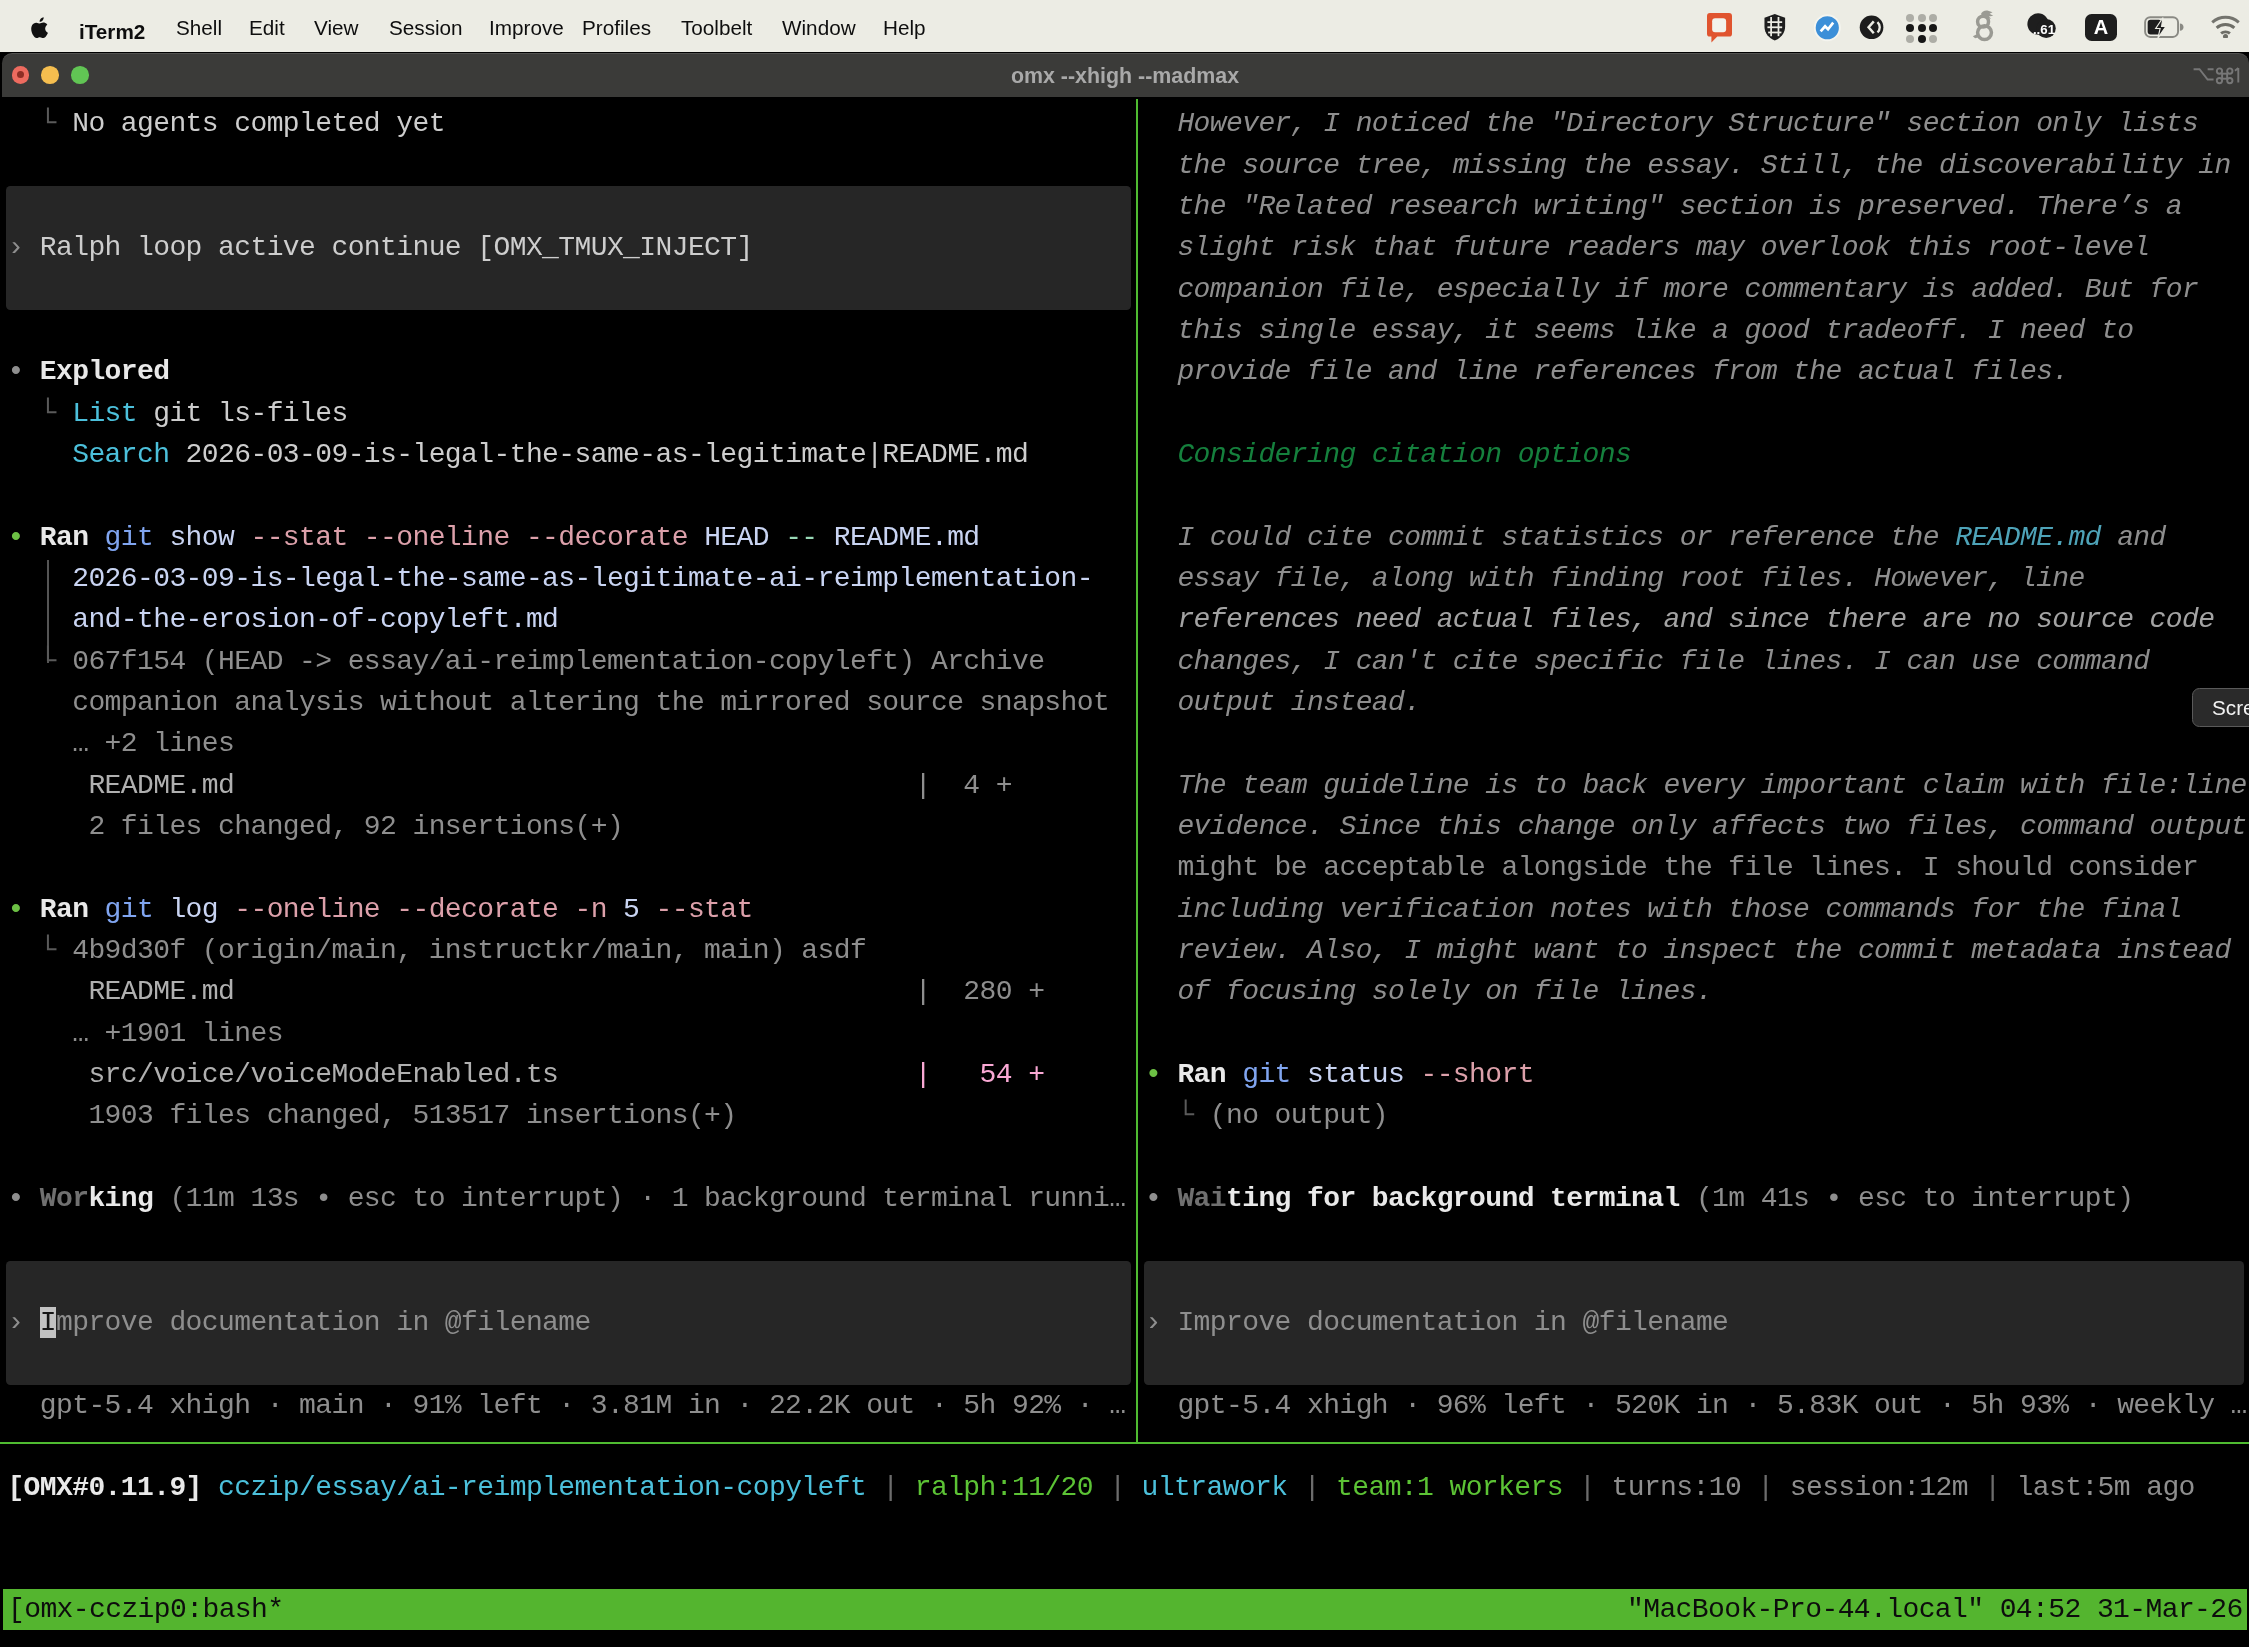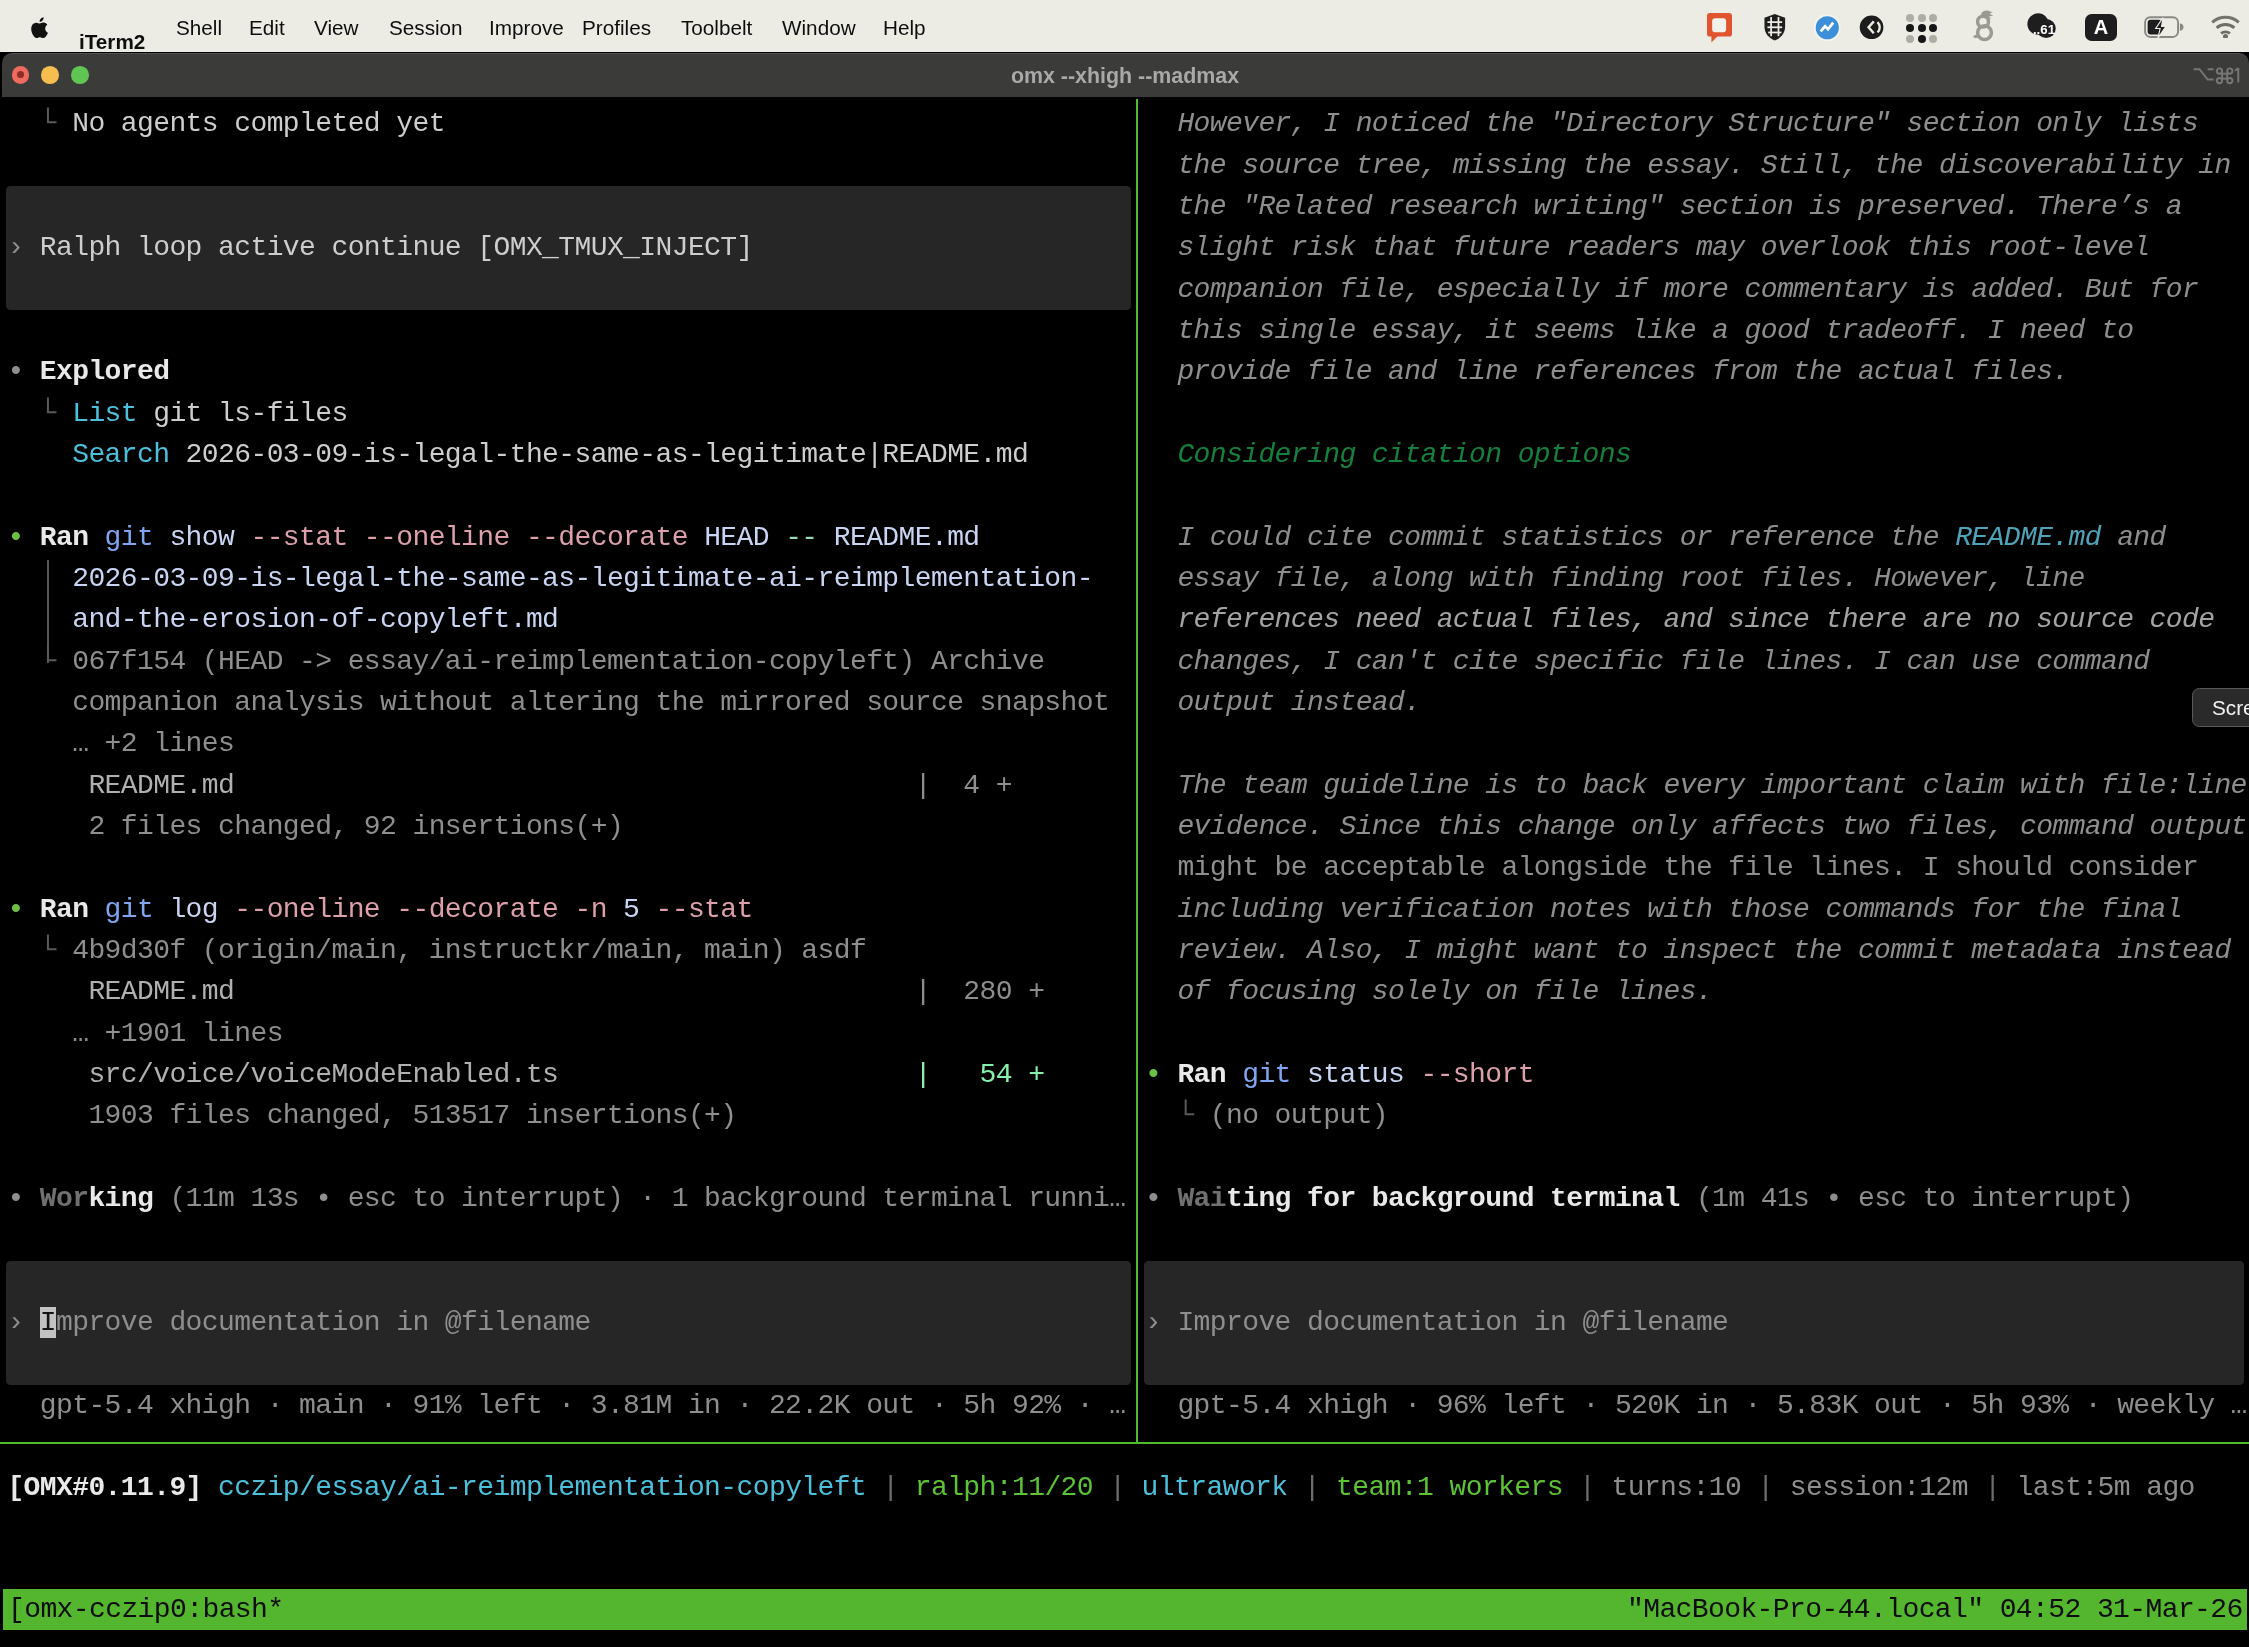--- a/index.html
+++ b/index.html
@@ -10,21 +10,21 @@
 .r { position:absolute; height:41px; line-height:41px; font-family:"Liberation Mono",monospace;
   font-size:28px; letter-spacing:-0.6px; white-space:pre; color:#8E8E8E; }
 .box { position:absolute; background:#262626; border-radius:4.4px; }
 </style></head>
 <body>
 <div id="menubar">
     <svg style="position:absolute;left:31px;top:15.5px" width="19" height="23.6" viewBox="0 0 30 38">
       <path fill="#111" d="M22.5 20.1c0-4.1 3.4-6.1 3.5-6.2-1.9-2.8-4.9-3.2-6-3.3-2.5-.3-5 1.5-6.3 1.5-1.3 0-3.3-1.5-5.5-1.4-2.8 0-5.4 1.6-6.8 4.2-2.9 5-.7 12.5 2.1 16.6 1.4 2 3 4.2 5.2 4.1 2.1-.1 2.9-1.3 5.4-1.3 2.5 0 3.2 1.3 5.5 1.3 2.3 0 3.7-2 5.1-4 1.6-2.3 2.2-4.6 2.3-4.7-.1-.1-4.4-1.7-4.5-6.8z"></path>
       <path fill="#111" d="M18.4 7.1c1.1-1.4 1.9-3.3 1.7-5.2-1.6.1-3.6 1.1-4.8 2.5-1 1.2-2 3.2-1.7 5 1.8.1 3.6-.9 4.8-2.3z"></path>
     </svg>
-    <div style="position:absolute;left:79px;top:14px;height:52px;line-height:56px;font-weight:700">iTerm2</div>
+    <div style="position:absolute;left:79px;top:4px;height:52px;line-height:56px;font-weight:700">iTerm2</div>
     <div style="position:absolute;left:176px;top:0;height:52px;line-height:56px;font-weight:400">Shell</div>
     <div style="position:absolute;left:249px;top:0;height:52px;line-height:56px;font-weight:400">Edit</div>
     <div style="position:absolute;left:314px;top:0;height:52px;line-height:56px;font-weight:400">View</div>
     <div style="position:absolute;left:389px;top:0;height:52px;line-height:56px;font-weight:400">Session</div>
     <div style="position:absolute;left:489px;top:0;height:52px;line-height:56px;font-weight:400">Improve</div>
     <div style="position:absolute;left:582px;top:0;height:41px;line-height:56px;font-weight:400">Profiles</div>
     <div style="position:absolute;left:681px;top:0;height:52px;line-height:56px;font-weight:400">Toolbelt</div>
     <div style="position:absolute;left:782px;top:0;height:52px;line-height:56px;font-weight:400">Window</div>
     <div style="position:absolute;left:883px;top:0;height:52px;line-height:56px;font-weight:400">Help</div>
     <svg style="position:absolute;left:1707px;top:13.3px" width="25" height="29.5" viewBox="0 0 34 40">
@@ -124,21 +124,21 @@
 <div class="r" style="left:7.4px;top:599px">    <span style="color:#C9D4F2">and-the-erosion-of-copyleft.md</span></div>
 <div class="r" style="left:7.4px;top:641px">  <span style="color:#5A5A5A">└ </span><span style="color:#8E8E8E">067f154 (HEAD -&gt; essay/ai-reimplementation-copyleft) Archive</span></div>
 <div class="r" style="left:7.4px;top:682px">    <span style="color:#8E8E8E">companion analysis without altering the mirrored source snapshot</span></div>
 <div class="r" style="left:7.4px;top:723px">    <span style="color:#8E8E8E">… +2 lines</span></div>
 <div class="r" style="left:7.4px;top:765px">     <span style="color:#B0B0B0">README.md</span>                                          <span style="color:#8E8E8E">|  4 +</span></div>
 <div class="r" style="left:7.4px;top:806px">     <span style="color:#8E8E8E">2 files changed, 92 insertions(+)</span></div>
 <div class="r" style="left:7.4px;top:889px"><span style="color:#6CC044;font-weight:bold">• </span><span style="color:#E9E9E9;font-weight:bold">Ran</span> <span style="color:#80A5F0">git</span> <span style="color:#C9D4F2">log</span> <span style="color:#DCA0AA">--oneline</span> <span style="color:#DCA0AA">--decorate</span> <span style="color:#DCA0AA">-n</span> <span style="color:#C9D4F2">5</span> <span style="color:#DCA0AA">--stat</span></div>
 <div class="r" style="left:7.4px;top:930px">  <span style="color:#5A5A5A">└ </span><span style="color:#8E8E8E">4b9d30f (origin/main, instructkr/main, main) asdf</span></div>
 <div class="r" style="left:7.4px;top:971px">     <span style="color:#B0B0B0">README.md</span>                                          <span style="color:#8E8E8E">|  280 +</span></div>
 <div class="r" style="left:7.4px;top:1013px">    <span style="color:#8E8E8E">… +1901 lines</span></div>
-<div class="r" style="left:7.4px;top:1054px">     <span style="color:#B0B0B0">src/voice/voiceModeEnabled.ts</span>                      <span style="color:#86efac">|   54 +</span></div>
+<div class="r" style="left:7.4px;top:1054px">     <span style="color:#B0B0B0">src/voice/voiceModeEnabled.ts</span>                      <span style="color:#f9a8d4">|   54 +</span></div>
 <div class="r" style="left:7.4px;top:1095px">     <span style="color:#8E8E8E">1903 files changed, 513517 insertions(+)</span></div>
 <div class="r" style="left:7.4px;top:1178px"><span style="color:#8E8E8E;font-weight:bold">• </span><span style="color:#707070;font-weight:bold">Wor</span><span style="color:#E9E9E9;font-weight:bold">king</span><span style="color:#8E8E8E"> (11m 13s • esc to interrupt) · 1 background terminal runni…</span></div>
 <div class="r" style="left:7.4px;top:1302px"><span style="color:#8E8E8E">› </span><span style="color:#151515;background:#C2C2C2">I</span><span style="color:#8E8E8E">mprove documentation in @filename</span></div>
 <div class="r" style="left:7.4px;top:1385px">  <span style="color:#8E8E8E">gpt-5.4 xhigh · main · 91% left · 3.81M in · 22.2K out · 5h 92% · …</span></div>
 <div class="r" style="left:7.4px;top:1467px"><span style="color:#E9E9E9;font-weight:bold">[OMX#0.11.9]</span> <span style="color:#4CC0DB">cczip/essay/ai-reimplementation-copyleft</span> <span style="color:#6C6C6C">|</span> <span style="color:#5CC335">ralph:11/20</span> <span style="color:#6C6C6C">|</span> <span style="color:#4CC0DB">ultrawork</span> <span style="color:#6C6C6C">|</span> <span style="color:#5CC335">team:1 workers</span> <span style="color:#6C6C6C">|</span> <span style="color:#8E8E8E">turns:10</span> <span style="color:#6C6C6C">|</span> <span style="color:#8E8E8E">session:12m</span> <span style="color:#6C6C6C">|</span> <span style="color:#8E8E8E">last:5m ago</span></div>
 <div class="r" style="left:1145px;top:103px"><span style="color:#8E8E8E;font-style:italic">  However, I noticed the "Directory Structure" section only lists</span></div>
 <div class="r" style="left:1145px;top:145px"><span style="color:#8E8E8E;font-style:italic">  the source tree, missing the essay. Still, the discoverability in</span></div>
 <div class="r" style="left:1145px;top:186px"><span style="color:#8E8E8E;font-style:italic">  the "Related research writing" section is preserved. There’s a</span></div>
 <div class="r" style="left:1145px;top:227px"><span style="color:#8E8E8E;font-style:italic">  slight risk that future readers may overlook this root-level</span></div>
 <div class="r" style="left:1145px;top:269px"><span style="color:#8E8E8E;font-style:italic">  companion file, especially if more commentary is added. But for</span></div>

